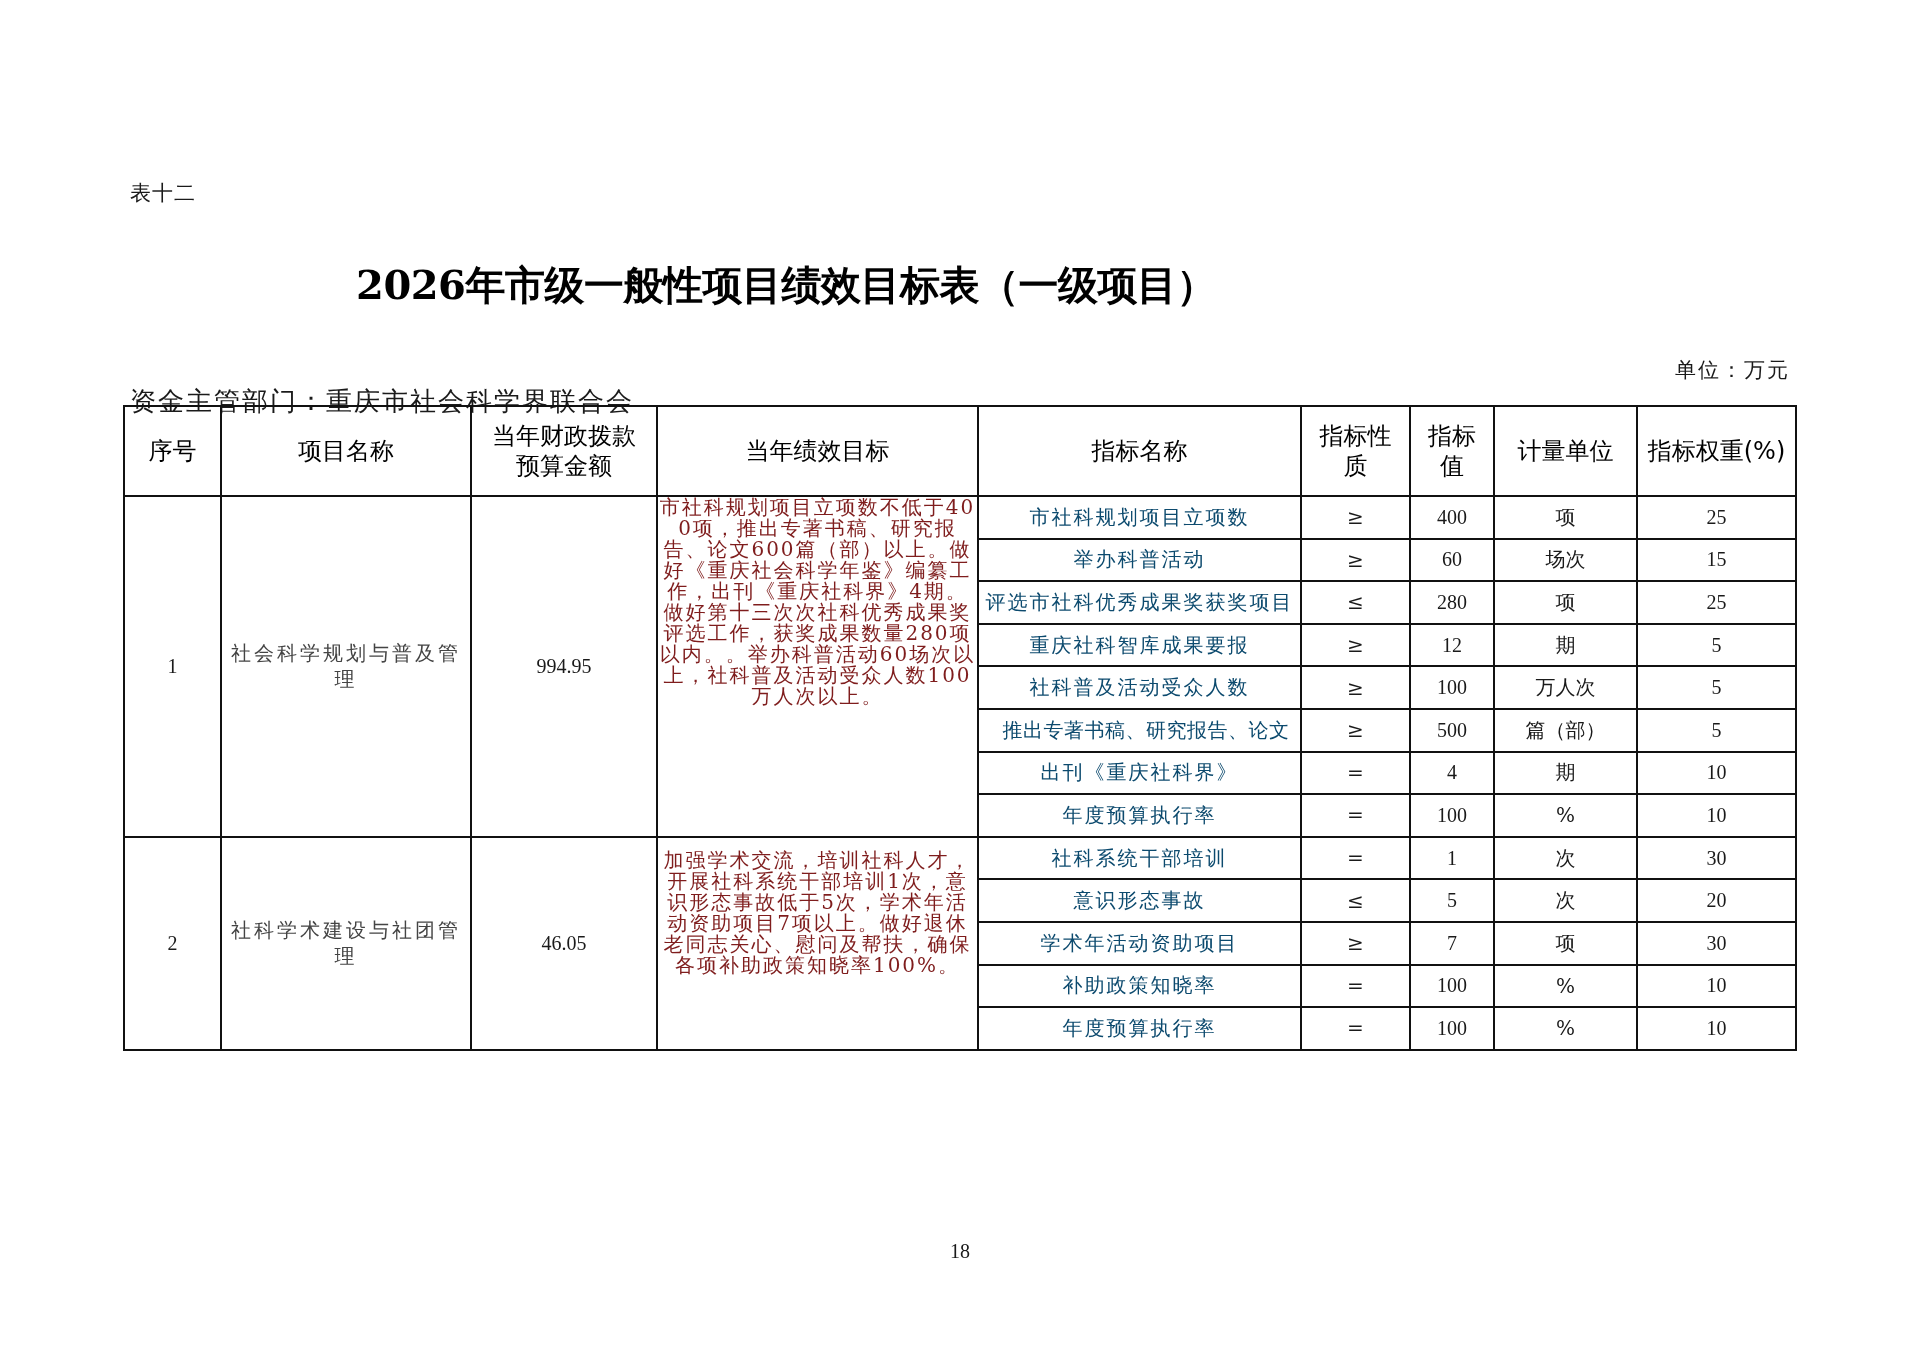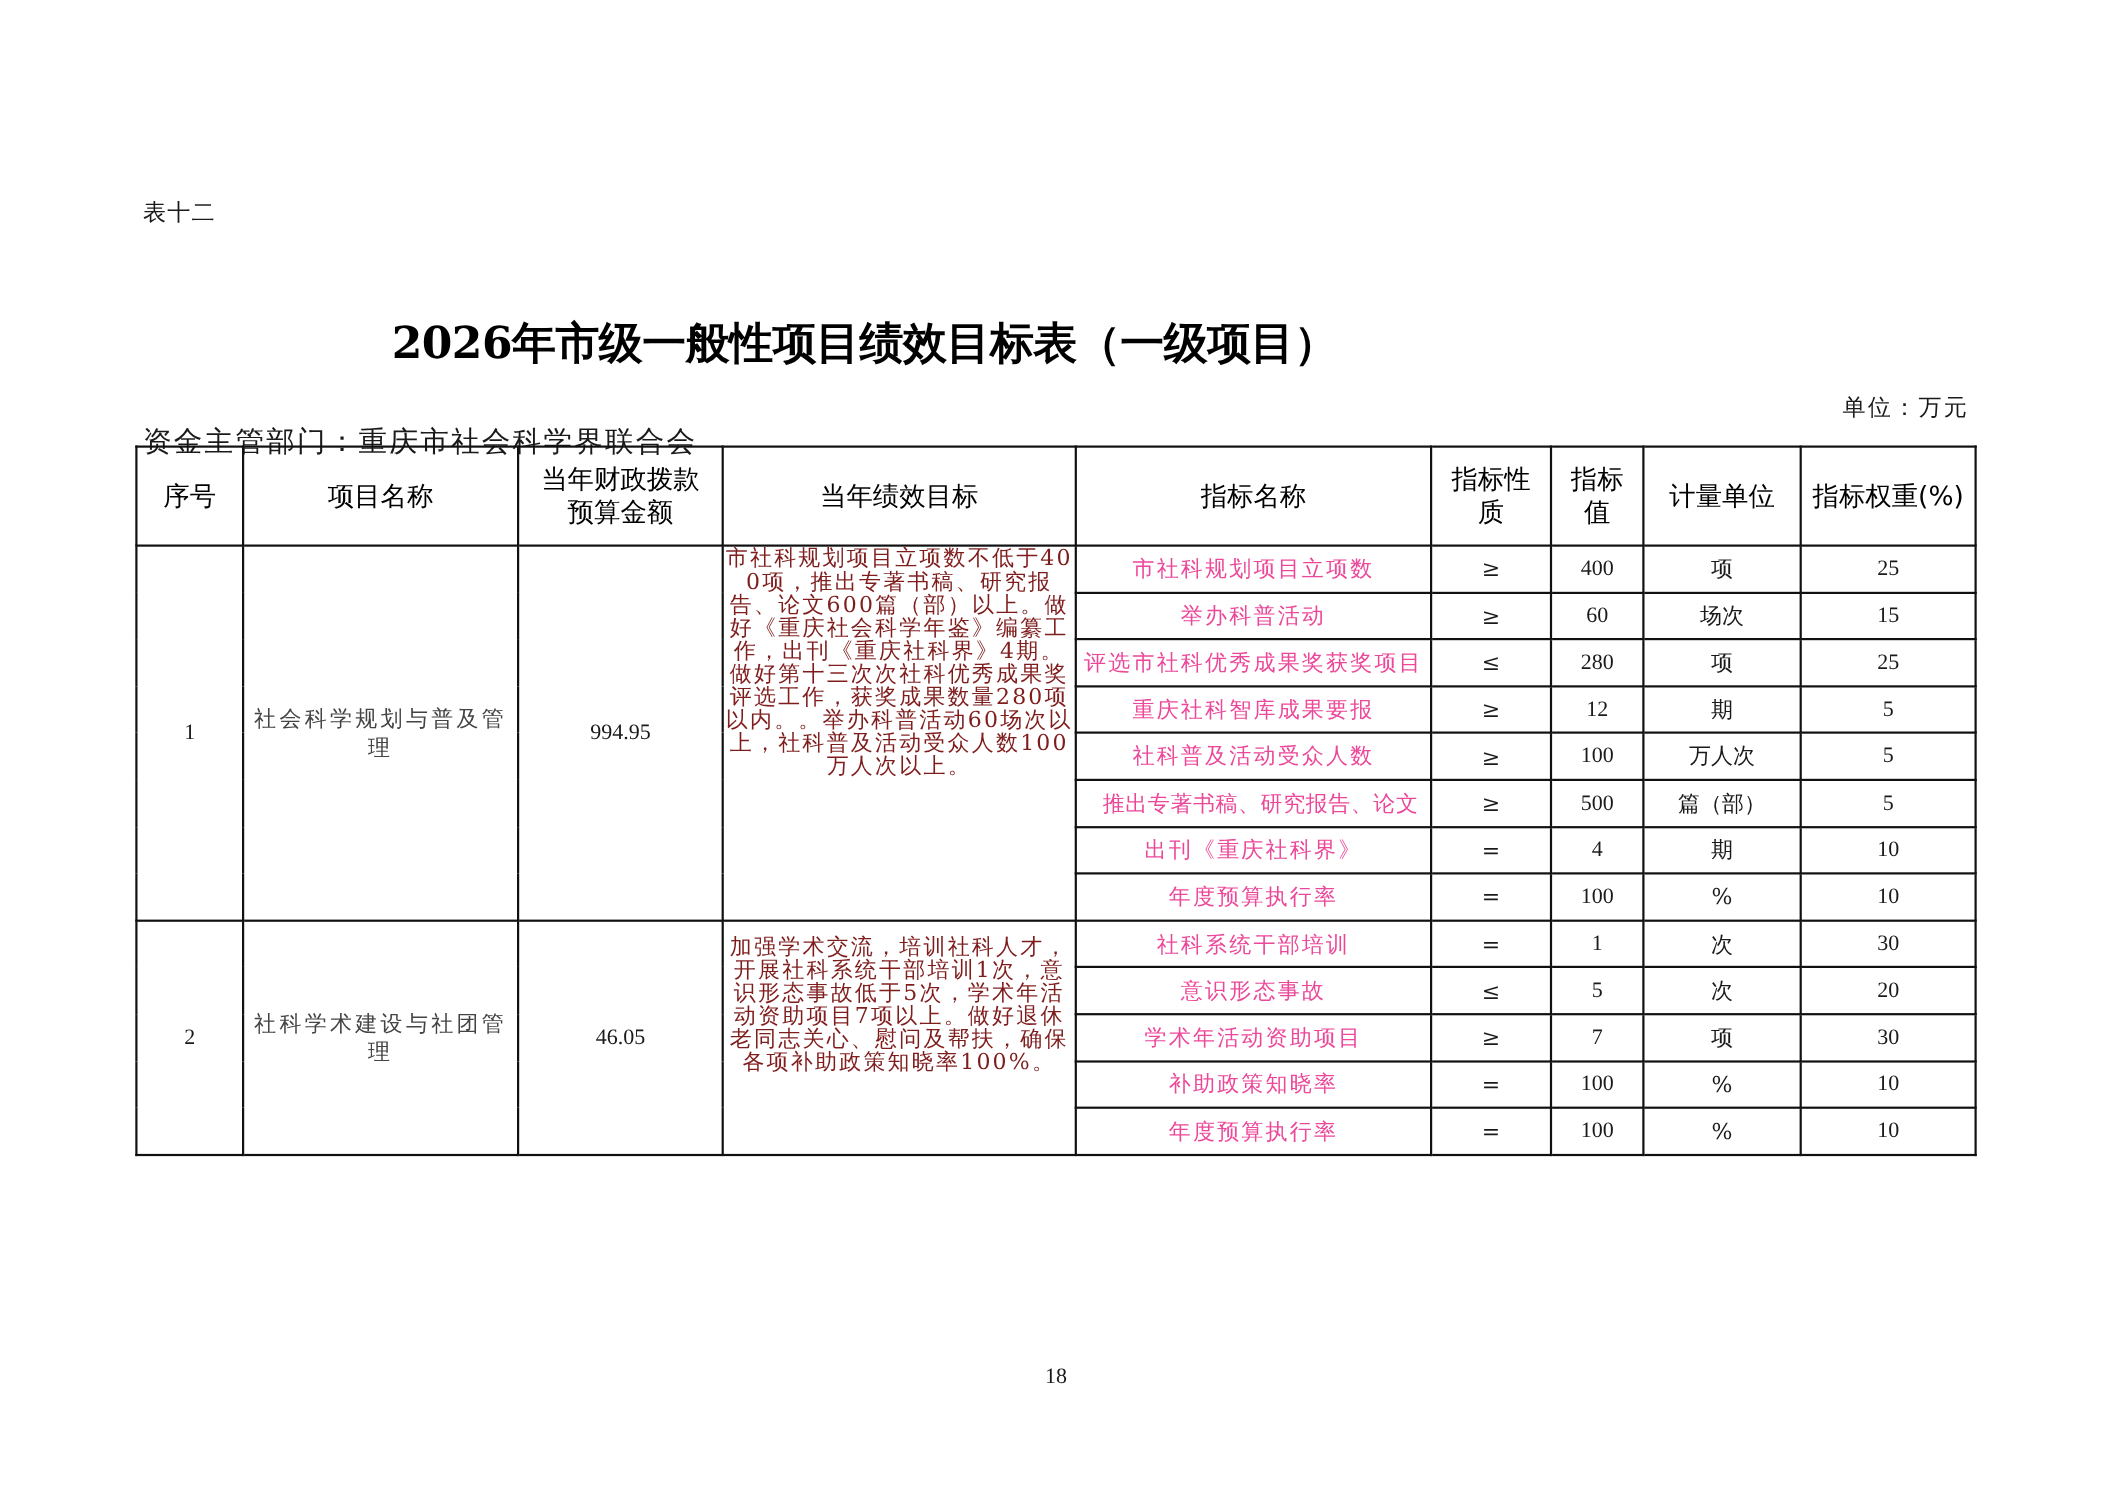--- a/index.html
+++ b/index.html
@@ -1,34 +1,34 @@
 <!DOCTYPE html>
 <html><head>
 <meta charset="utf-8">
 <style>
   html, body { margin: 0; padding: 0; background: #ffffff; }
   body { width: 1920px; height: 1357px; position: relative; overflow: hidden;
          font-family: "DejaVu Serif", "Liberation Serif", serif; color: #1a1a1a; }
   .abs { position: absolute; }
   .table-no { left: 130px; top: 163px; font-size: 21px; letter-spacing: 1px; margin-top: 16px; }
   .title { left: 0; width: 1572px; top: 258px; text-align: center; font-size: 40px; font-weight: bold;
-           font-family: "DejaVu Serif", "Liberation Serif", serif; color: #000; letter-spacing: -0.5px; margin-top: 26px; }
+           font-family: "DejaVu Serif", "Liberation Serif", serif; color: #000; letter-spacing: -0.5px; }
   .dept { left: 130px; top: 352px; font-size: 26px; letter-spacing: 2px; margin-top: 32px; }
   .unit { right: 130px; top: 356px; font-size: 21px; letter-spacing: 2px; }
   .page-no { left: 0; width: 1920px; top: 1240px; text-align: center; font-size: 20px;
              font-family: "Liberation Serif", serif; }
 
   table.perf { position: absolute; left: 123px; top: 405px; border-collapse: collapse;
                table-layout: fixed; width: 1672px; }
   table.perf td, table.perf th { border: 2px solid #111; padding: 0; overflow: hidden; }
   table.perf th { font-family: "DejaVu Sans", "Liberation Sans", sans-serif; font-weight: normal;
                   font-size: 24px; line-height: 30px; height: 88px; text-align: center; color: #000; }
   table.perf td { font-size: 20px; height: 40.6px; text-align: center; }
   td.num { font-family: "Liberation Serif", serif; font-size: 22px; }
-  td.left { text-align: left; padding-left: 6px; letter-spacing: 2px; white-space: nowrap; color: #ec4899; }
+  td.left { text-align: left; padding-left: 6px; letter-spacing: 2px; white-space: nowrap; color: #0c4a6e; }
   td.pname { color: #444; letter-spacing: 3px; font-size: 20px; line-height: 26px; padding: 0 8px; }
   td.desc { text-align: left; vertical-align: top; font-size: 19.5px; line-height: 21px;
             padding: 22px 6px 0 6px; letter-spacing: 2px; word-break: break-all; color: #7f1d1d; }
   td.desc.d2 { padding-top: 12px; }
   td.sym { font-size: 22px; }
 </style>
 </head>
 <body>
 
 <div class="abs table-no">表十二</div>

